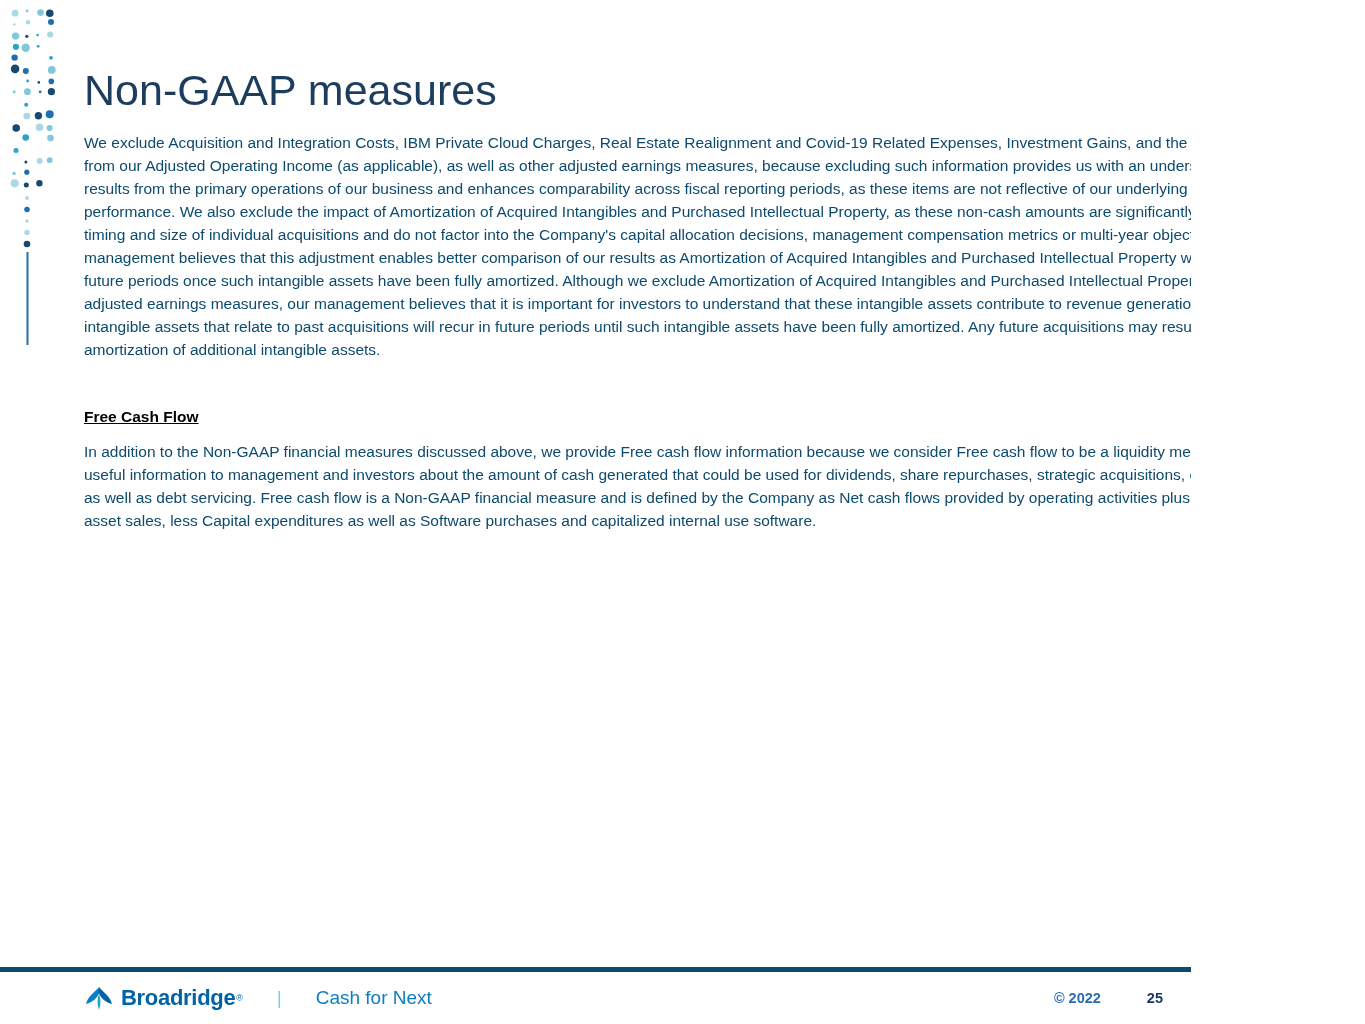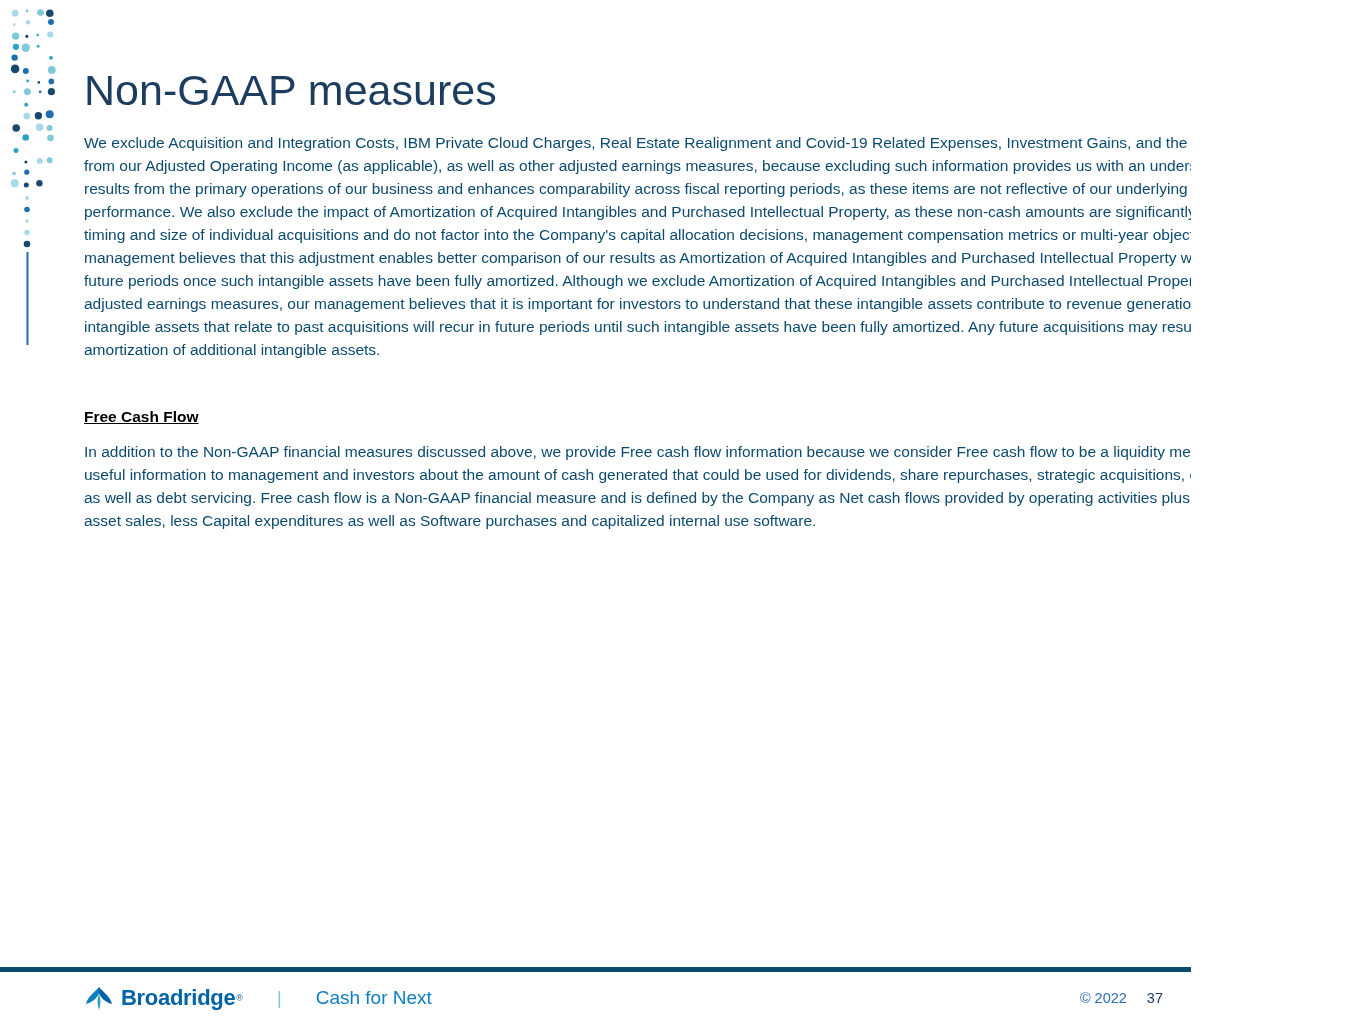--- a/index.html
+++ b/index.html
@@ -75,21 +75,21 @@
     color: #7fc9da;
     font-size: 18px;
     font-weight: 300;
     margin: 0 34px;
   }
   .tagline {
     font-size: 19px;
     font-weight: 400;
     color: #0e7ec1;
   }
-  .footer-right { display: flex; align-items: flex-end; gap: 20px; }
+  .footer-right { display: flex; align-items: flex-end; gap: 46px; font-weight: bold; }
   .copyright { font-size: 14.5px; color: #2a6db5; }
   .page-number { font-size: 14.5px; color: #17375e; }
 </style>
 </head>
 <body>
 
 <div class="slide">
 
   <svg class="dots-svg" id="dots" width="70" height="360" viewBox="0 0 70 360">
       <circle cx="15.1" cy="13.2" r="3.4" fill="#a9d9e6"></circle>
@@ -160,17 +160,17 @@
           <path d="M15 8.5 C13 14.5, 13 19, 15 25 C17 19, 17 14.5, 15 8.5 Z" fill="#2aa3c6"></path>
         </svg>
         <span class="wordmark">Broadridge</span>
           <span class="regmark">®</span>
       </span>
       <span class="footer-sep">|</span>
       <span class="tagline">Cash for Next</span>
     </div>
     <div class="footer-right">
       <span class="copyright">© 2022</span>
-      <span class="page-number">37</span>
+      <span class="page-number">25</span>
     </div>
   </div>
 
 </div>
 
 </body></html>

